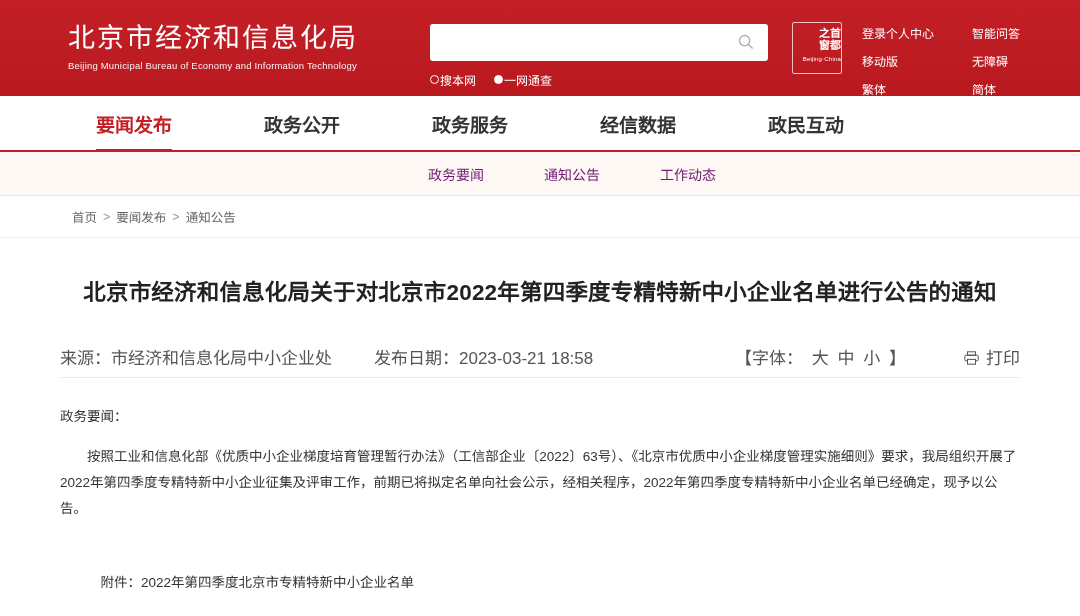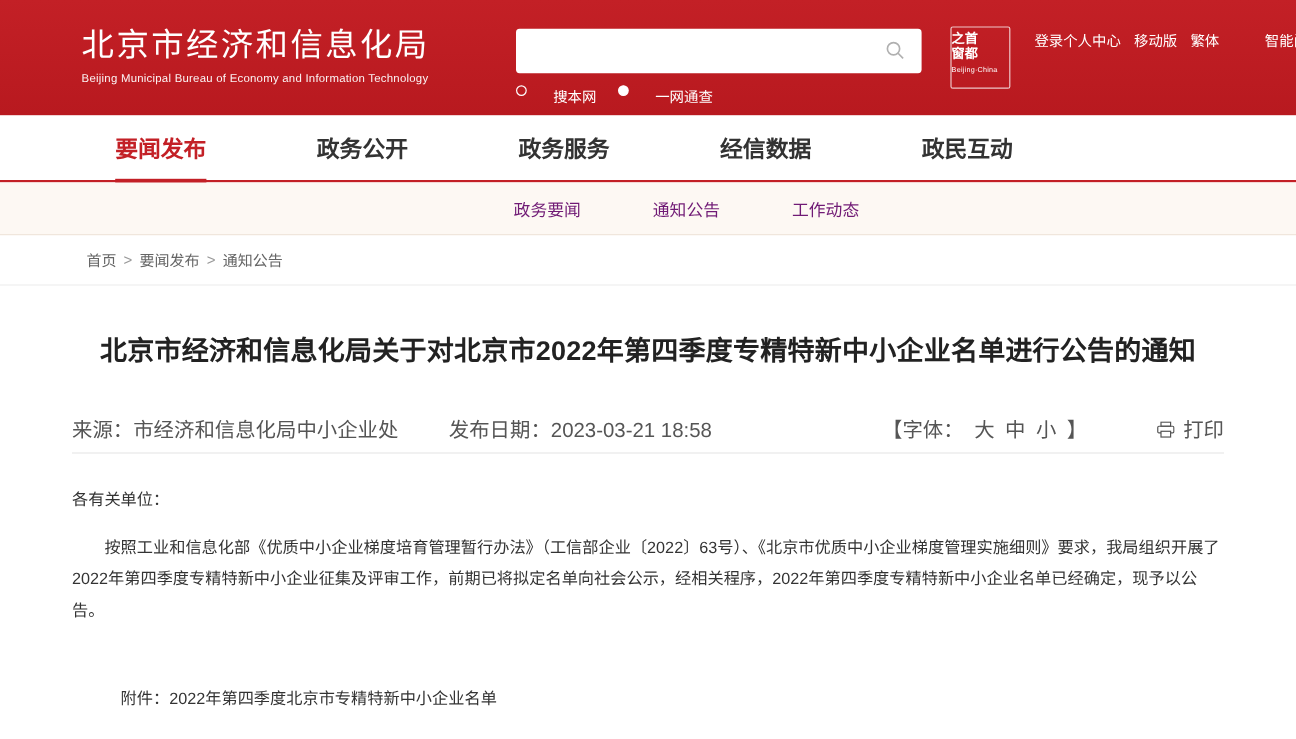--- a/index.html
+++ b/index.html
@@ -84,42 +84,43 @@
   .search-radios {
     margin-top: 10px;
     display: flex;
     align-items: center;
     gap: 18px;
     color: #ffffff;
     font-size: 12px;
   }
   .radio-item {
     display: flex;
-    gap: 22px;
+    align-items: center;
+    gap: 1px;
     white-space: nowrap;
   }
   .radio-dot {
     width: 9px;
     height: 9px;
     border-radius: 50%;
     border: 1px solid #ffffff;
     display: inline-block;
   }
   .radio-dot.on { background: #ffffff; }
 
   .emblem {
     position: absolute;
     left: 792px;
     top: 22px;
     width: 50px;
     height: 52px;
     border: 1px solid rgba(255,255,255,0.75);
     border-radius: 2px;
     color: #ffffff;
-    text-align: left;
+    text-align: right;
     padding-top: 4px;
   }
   .emblem-cn {
     font-size: 11px;
     line-height: 12px;
     letter-spacing: 0px;
     font-weight: bold;
   }
   .emblem-en {
     font-size: 6px;
@@ -129,21 +130,21 @@
 
   .top-links {
     position: absolute;
     left: 862px;
     top: 24px;
     display: flex;
     gap: 38px;
     color: #ffffff;
     font-size: 12px;
   }
-  .links-col { display: flex; gap: 11px; }
+  .links-col { display: flex; flex-direction: column; gap: 11px; }
   .links-col a { color: #ffffff; text-decoration: none; white-space: nowrap; }
 
   
   .nav {
     height: 56px;
     background: #ffffff;
     border-bottom: 2px solid #c32026;
     display: flex;
     align-items: stretch;
     justify-content: center;
@@ -370,19 +371,19 @@
             <rect x="0.8" y="4.2" width="13.4" height="5.6" rx="1" fill="none" stroke="#555" stroke-width="1"></rect>
             <rect x="3.5" y="8.4" width="8" height="4.8" fill="#fff" stroke="#555" stroke-width="1"></rect>
           </svg>
         </span>
         <span>打印</span>
       </div>
     </div>
   </div>
 
   <div class="body-text">
-    <p class="p-plain">各有关单位：</p>
+    <p class="p-plain">政务要闻：</p>
     <p class="p-indent">按照工业和信息化部《优质中小企业梯度培育管理暂行办法》（工信部企业〔2022〕63号）、《北京市优质中小企业梯度管理实施细则》要求，我局组织开展了2022年第四季度专精特新中小企业征集及评审工作，前期已将拟定名单向社会公示，经相关程序，2022年第四季度专精特新中小企业名单已经确定，现予以公告。</p>
   </div>
 
   <div class="attach">附件：2022年第四季度北京市专精特新中小企业名单</div>
 
 </div>
 
 </body></html>

